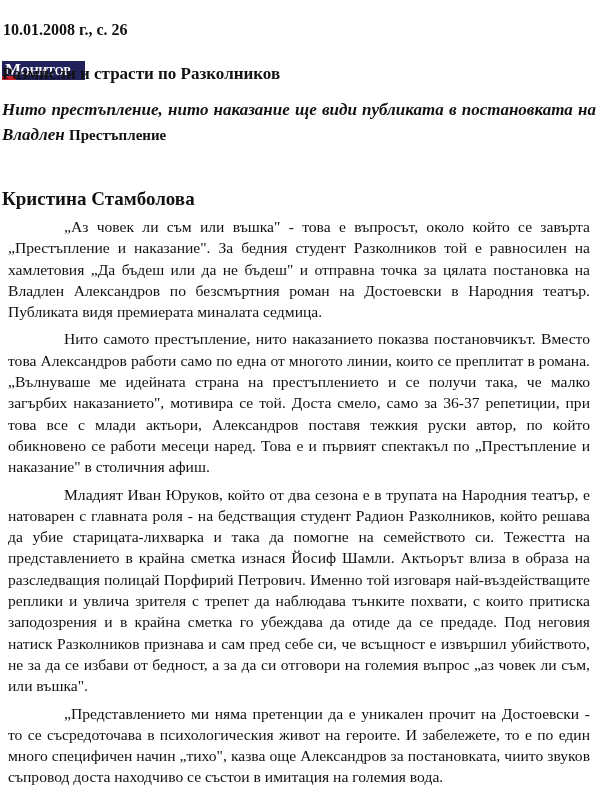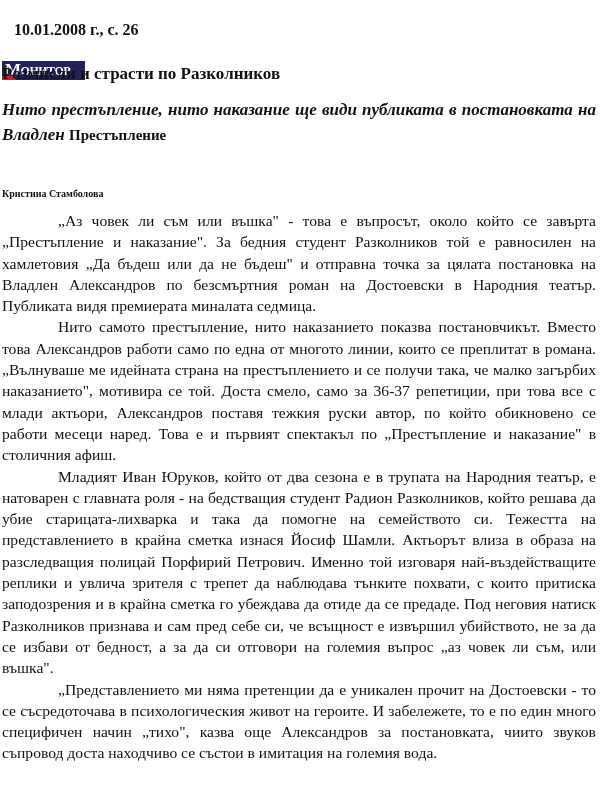--- a/index.html
+++ b/index.html
@@ -1,26 +1,26 @@
 <!DOCTYPE html>
 <html><head>
 <meta charset="utf-8">
 <style>
   html, body { margin: 0; padding: 0; background: #ffffff; }
   body { width: 600px; height: 800px; overflow: hidden; position: relative; font-family: "Liberation Serif", "DejaVu Serif", serif; color: #111; }
   .logo { position: absolute; left: 2px; top: 15px; width: 83px; height: 19px; background: #22225a; overflow: hidden; margin-top: 46px; }
   .logo .red { position: absolute; left: 0; bottom: 0; width: 14px; height: 4px; background: #c8202a; }
   .logo .txt { position: absolute; left: 3px; top: -1px; color: #fff; font-weight: bold; font-size: 17px; letter-spacing: -0.5px; font-variant: small-caps; font-family: "Liberation Serif", serif; }
-  .date { position: absolute; left: 14px; top: 21px; font-weight: bold; font-size: 16px; }
+  .date { position: absolute; left: 3px; top: 21px; font-weight: bold; font-size: 16px; }
   .title { position: absolute; left: 2px; top: 64px; font-weight: bold; font-size: 17px; }
   .subtitle { position: absolute; left: 2px; top: 97px; width: 594px; font-weight: bold; font-style: italic; font-size: 17px; line-height: 25px; text-align: justify; text-align-last: left; }
   .subtitle .plain { font-style: normal; font-size: 15px; }
-  .author { position: absolute; left: 2px; top: 188px; font-weight: bold; font-size: 10px; }
+  .author { position: absolute; left: 2px; top: 188px; font-weight: bold; font-size: 19px; }
   .body { position: absolute; left: 2px; top: 210px; width: 594px; font-size: 15.6px; line-height: 21.3px; text-align: justify; }
-  .body p { margin: 0; text-indent: 56px; }
+  .body p { margin: 6px; text-indent: 56px; }
 </style>
 </head>
 <body>
 
 <div class="logo">
   <div class="red"></div>
   <span class="txt">Монитор</span>
 </div>
 <div class="date">10.01.2008 г., с. 26</div>
 

